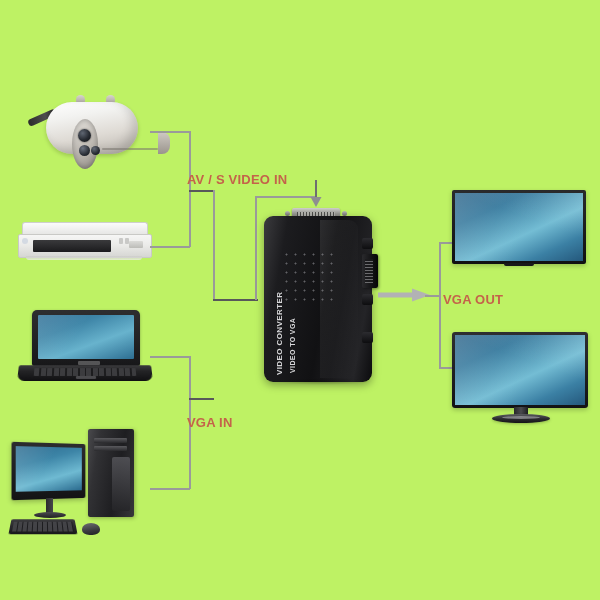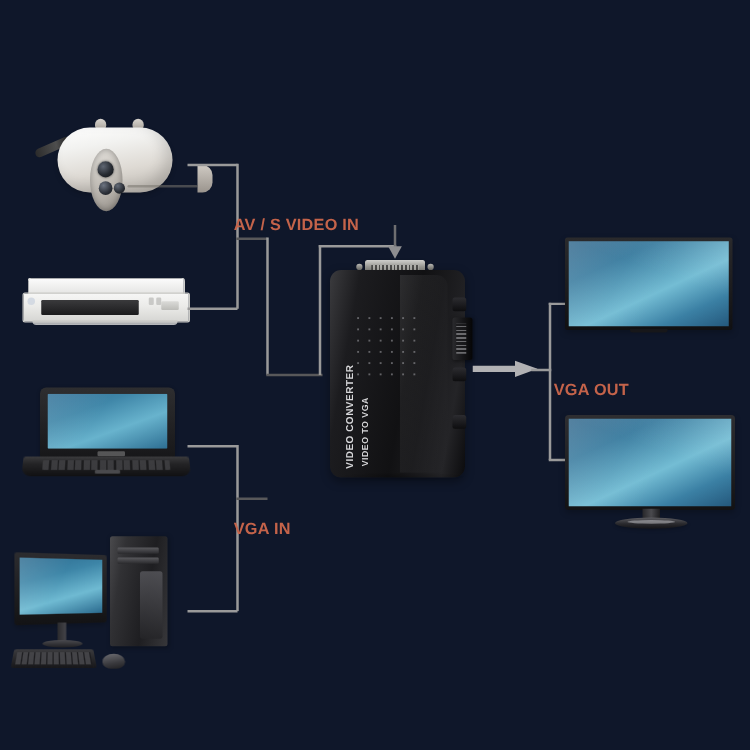--- a/index.html
+++ b/index.html
@@ -4,21 +4,21 @@
 <style>
   html, body {
     margin: 0;
     padding: 0;
     background: #ffffff;
   }
   #stage {
     position: relative;
     width: 600px;
     height: 600px;
-    background: #0f172a;
+    background: #bef264;
     overflow: hidden;
     font-family: "Liberation Sans", sans-serif;
   }
   .abs { position: absolute; }
 
   
   .conn-label {
     position: absolute;
     color: #c4634a;
     font-family: "Liberation Sans", sans-serif;
@@ -587,21 +587,21 @@
   <svg class="arrow-right" viewBox="0 0 54 14">
     <path d="M0 7 L38 7" stroke="#b2b2b4" stroke-width="5" fill="none"></path>
     <path d="M52 7 L34 0.5 L34 13.5 Z" fill="#b2b2b4"></path>
   </svg>
 
   <div class="wire v" style="left:439px; top:242px; height:126px;"></div>
   <div class="wire h" style="left:439px; top:242px; width:16px;"></div>
   <div class="wire h" style="left:439px; top:367px; width:16px;"></div>
   <div class="wire h" style="left:425px; top:295px; width:16px;"></div>
 
-  <div class="conn-label" style="left:443px; top:304px;">VGA OUT</div>
+  <div class="conn-label" style="left:443px; top:292px;">VGA OUT</div>
 
   <div class="abs tv1-wrap">
     <div class="tv1-frame">
       <div class="tv-screen"></div>
     </div>
     <div class="tv1-chin"></div>
   </div>
 
   <div class="abs tv2-wrap">
     <div class="tv2-frame">

